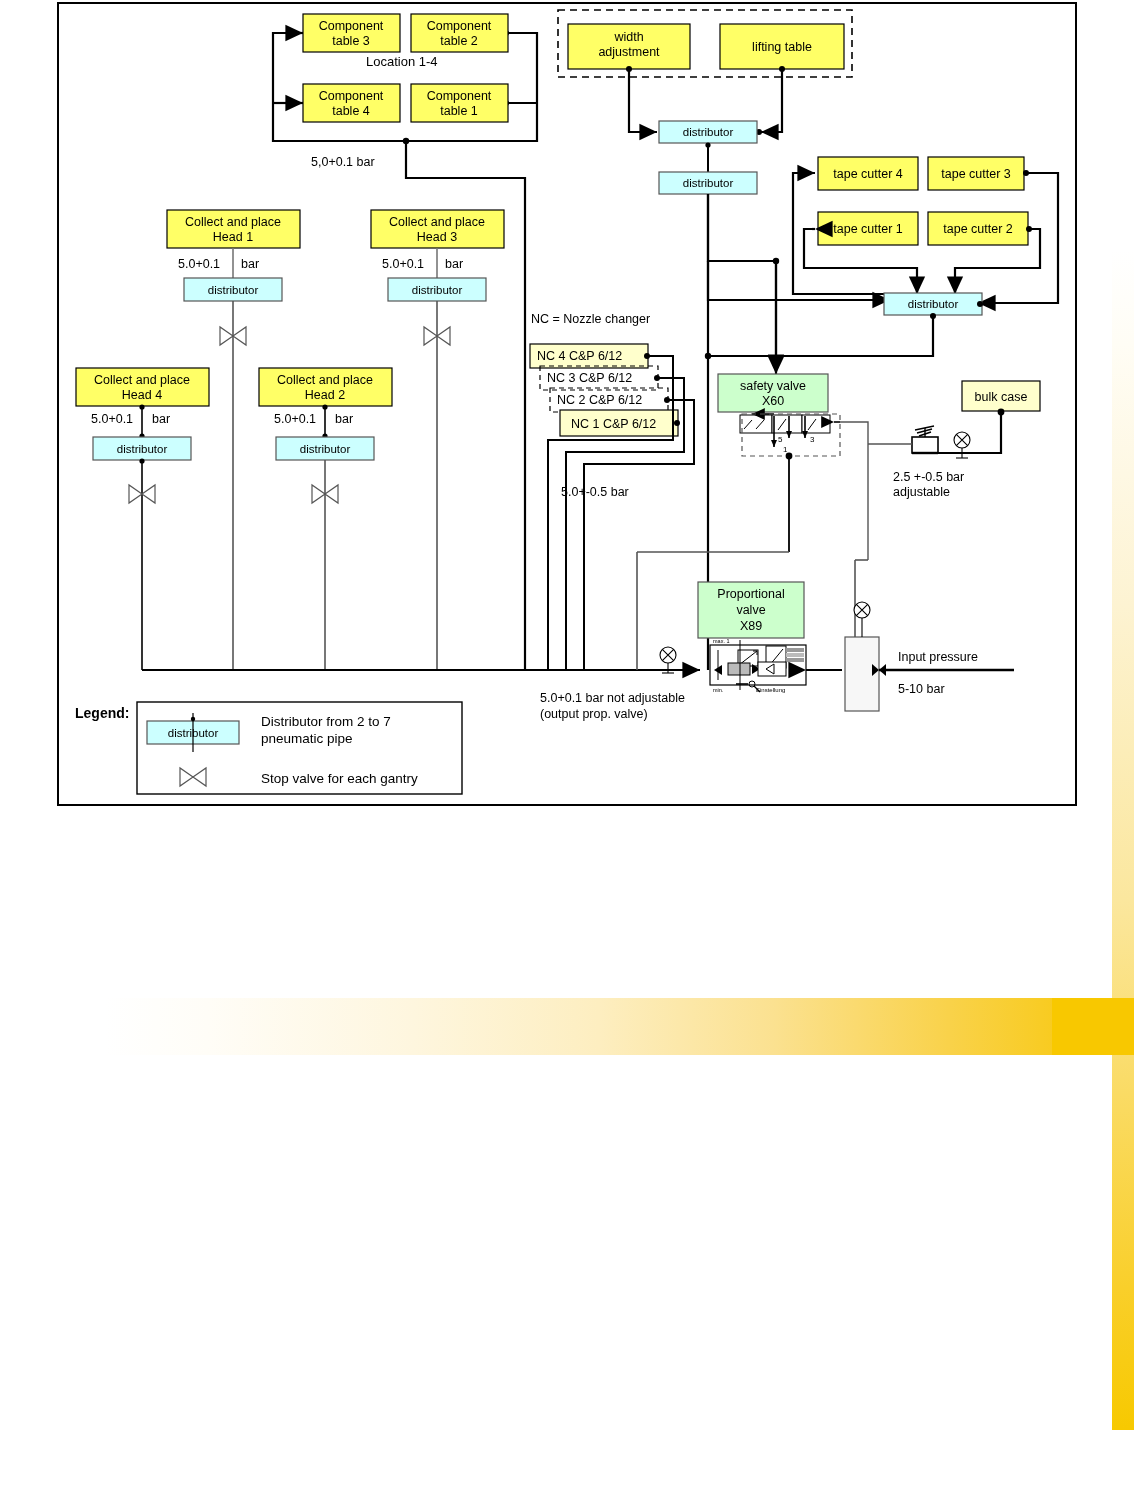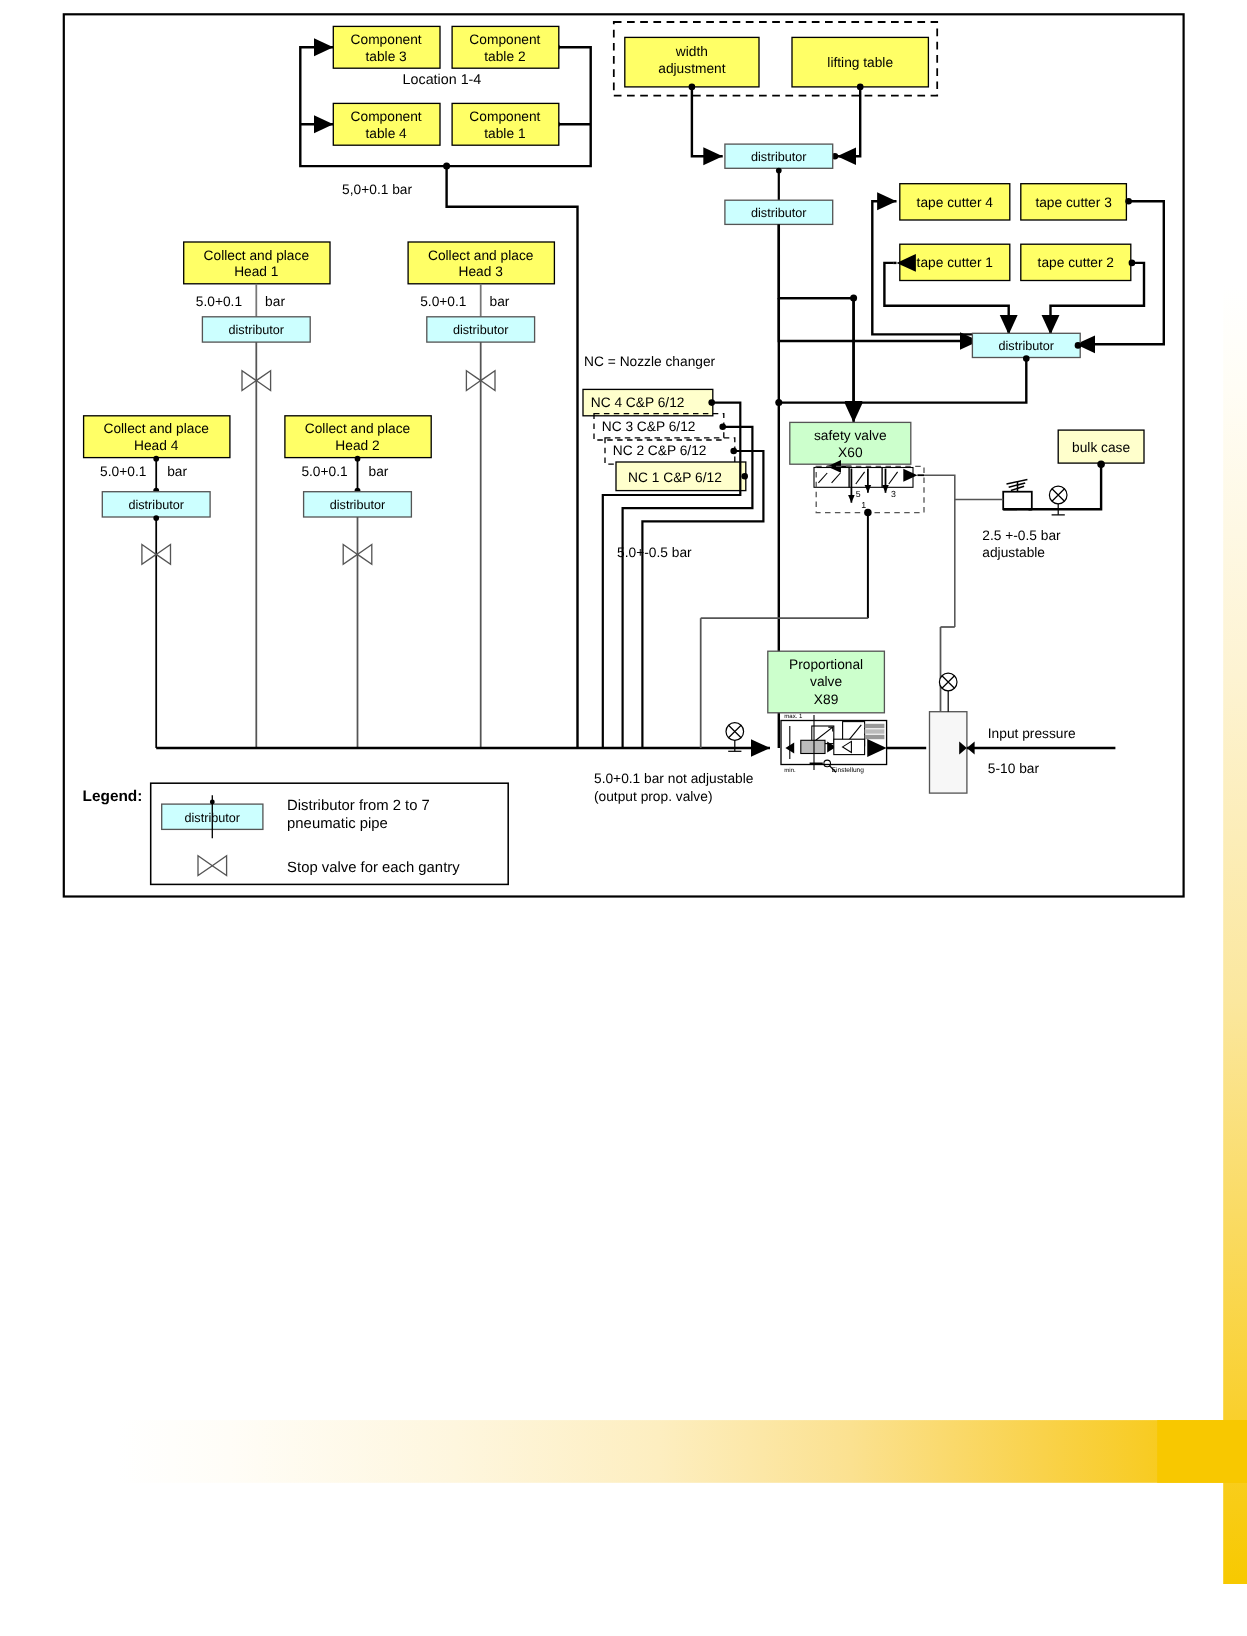--- a/index.html
+++ b/index.html
@@ -1,18 +1,18 @@
 <!DOCTYPE html>
 <html><head>
 <meta charset="utf-8">
 <style>
   html,body{margin:0;padding:0;background:#ffffff;}
   body{width:1134px;height:1487px;position:relative;overflow:hidden;
        font-family:"Liberation Sans","DejaVu Sans",sans-serif;}
-  #sheet{position:absolute;left:0;top:0;width:1134px;height:1338px;margin-top:10px;}
+  #sheet{position:absolute;left:0;top:0;width:1134px;height:1055px;}
   .edge-strip{position:absolute;right:0;top:250px;width:22px;height:1180px;
        background:linear-gradient(to bottom,#ffffff 0%,#fffdf5 8%,#fdf3d2 30%,#fbe79e 55%,#f9cf2a 88%,#f7c900 100%);}
   .footer-band{position:absolute;left:105px;bottom:0;width:1029px;height:57px;
        background:linear-gradient(to right,#ffffff 0%,#fffdf7 10%,#fef6de 30%,#fdeec0 48%,#fbe190 65%,#f9d24a 82%,#f7c600 100%);}
   .footer-solid{position:absolute;right:0;bottom:0;width:82px;height:57px;background:#f8c800;}
   svg{display:block;}
   text{font-family:"Liberation Sans","DejaVu Sans",sans-serif;fill:#000;}
 </style>
 </head>
 <body>

